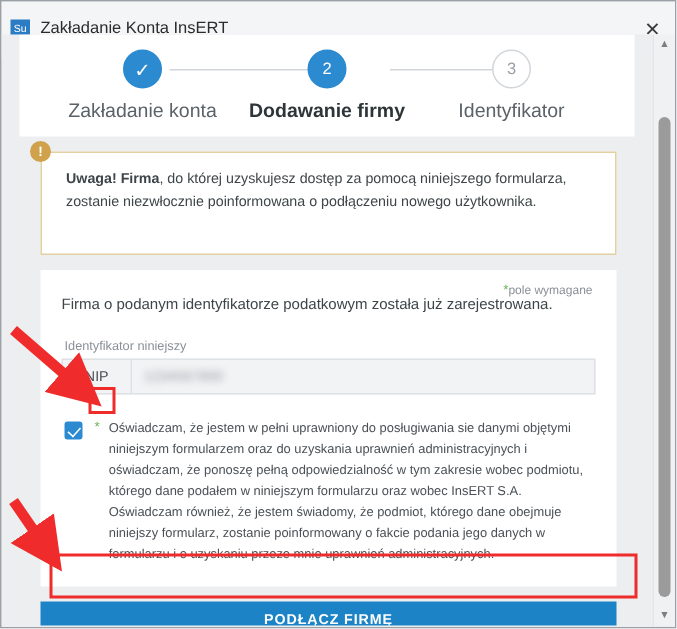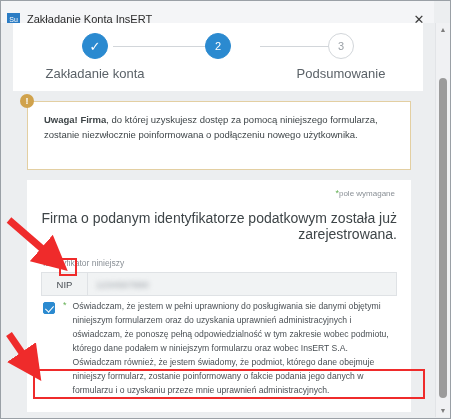--- a/index.html
+++ b/index.html
@@ -18,21 +18,21 @@
     width: 451px;
     height: 419px;
     background: #eceef0;
     border: 1px solid #9aa0a6;
     overflow: hidden;
   }
 
   
   .titlebar {
     position: absolute;
-    top: 0; left: 0; right: 16px;
+    top: 0; left: 0; right: 0;
     height: 37px;
     background: #f4f5f7;
     border-bottom: 1px solid #e2e4e7;
     display: flex;
     align-items: center;
     padding: 0 4px 0 6px;
   }
   .app-icon {
     width: 13px; height: 13px;
     background: #2b7cc4;
@@ -201,38 +201,38 @@
     padding: 8px 14px 14px;
   }
   .required-note {
     text-align: right;
     font-size: 8px;
     color: #8a9096;
     padding-right: 2px;
   }
   .req-star { color: #64b054; font-size: 9px; }
   .info-line {
-    text-align: right;
-    font-size: 14px;
+    text-align: left;
+    font-size: 10px;
     color: #3e4548;
-    margin: 12px 0 16px;
+    margin: 0 0 16px;
   }
   .field-label {
     font-size: 8.5px;
     color: #8a9096;
     margin-bottom: 4px;
     padding-left: 2px;
   }
   .nip-row {
     display: flex;
     align-items: stretch;
     border: 1px solid #dfe2e5;
     background: #f1f3f4;
     height: 24px;
-    margin-bottom: 4px;
+    margin-bottom: 16px;
   }
   .nip-tag {
     width: 46px;
     display: flex; align-items: center; justify-content: center;
     font-size: 9.5px;
     color: #4a5055;
     border-right: 1px solid #dfe2e5;
   }
   .nip-value {
     flex: 1 1 auto;
@@ -346,25 +346,26 @@
 
         <div class="step">
           <div class="step-circle done">
             <span class="check">✓</span>
           </div>
           <div class="step-label">Zakładanie konta</div>
         </div>
 
         <div class="step active">
           <div class="step-circle active">2</div>
+          <div class="step-label">Dodawanie firmy</div>
         </div>
 
         <div class="step">
           <div class="step-circle">3</div>
-          <div class="step-label">Podsumowanie</div>
+          <div class="step-label">Identyfikator</div>
         </div>
       </div>
     </div>
 
     <div class="warn-wrap">
       <div class="warn-icon">!</div>
       <div class="warn-box">
         <div class="warn-text"><b>Uwaga! Firma</b><span>, do której uzyskujesz dostęp za pomocą niniejszego formularza, zostanie niezwłocznie poinformowana o podłączeniu nowego użytkownika.</span></div>
       </div>
     </div>

